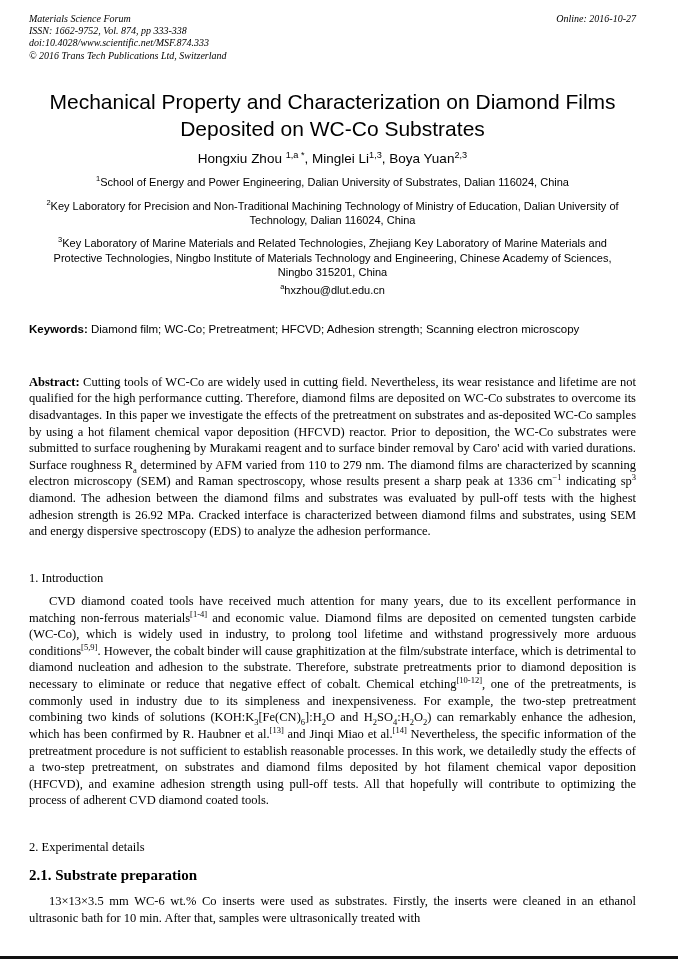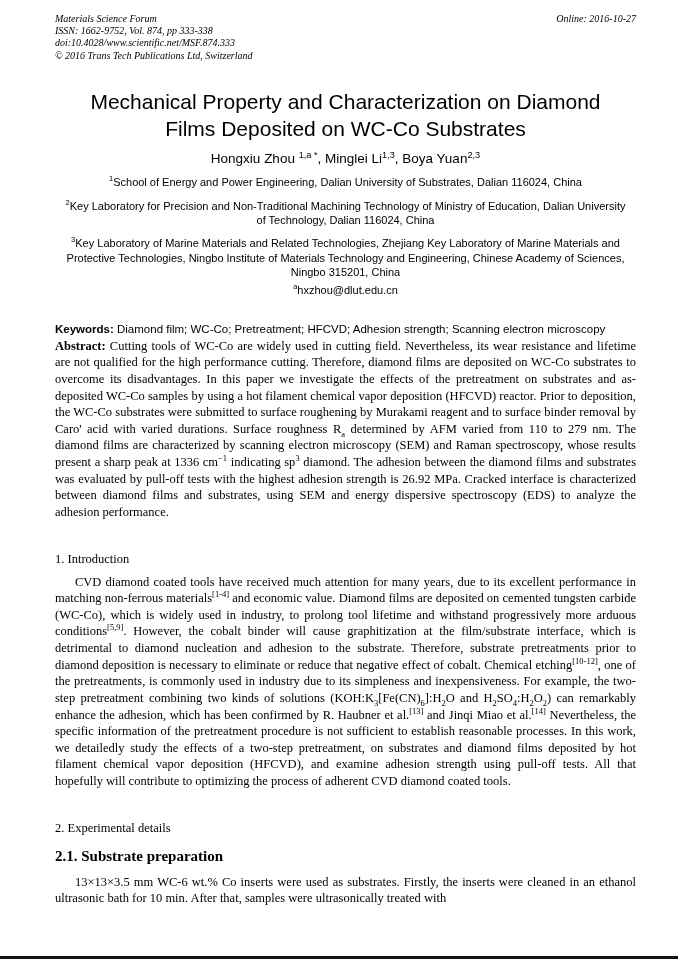--- a/index.html
+++ b/index.html
@@ -8,21 +8,21 @@
     width: 678px;
     height: 959px;
     font-family: "Liberation Serif", serif;
     color: #000000;
     border-bottom: 3px solid #111;
     overflow: hidden;
   }
   .page {
     width: 678px;
     height: 691px;
-    padding: 13px 42px 0 55px;
+    padding: 13px 42px 0 29px;
   }
   
   .hdr {
     display: flex;
     justify-content: space-between;
     align-items: flex-start;
     font-style: italic;
     font-size: 10px;
     line-height: 1.22;
   }
@@ -63,21 +63,21 @@
     font-size: 11.5px;
     line-height: 1.35;
     text-align: justify;
   }
   
   .para {
     font-size: 12.5px;
     line-height: 1.33;
     text-align: justify;
   }
-  .abstract { }
+  .abstract { margin-top: 36px; }
   .section-heading {
     margin-top: 31px;
     font-weight: normal;
     font-size: 12.5px;
   }
   .subsection-heading {
     margin-top: 12px;
     font-size: 15px;
   }
   .indent { text-indent: 20px; }

